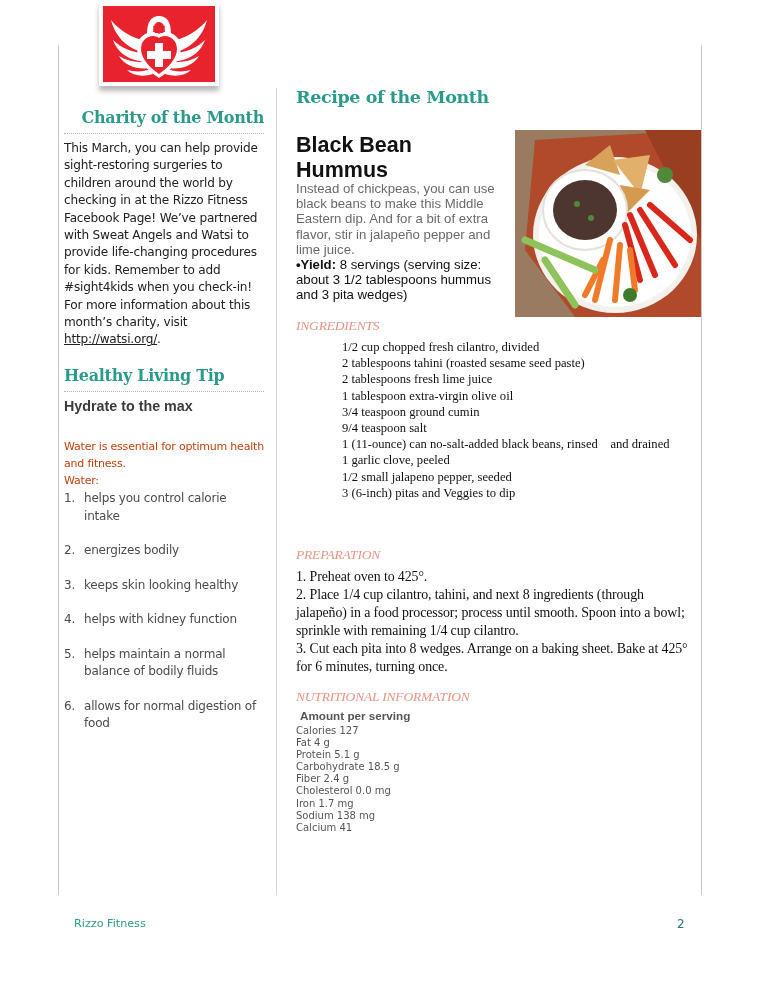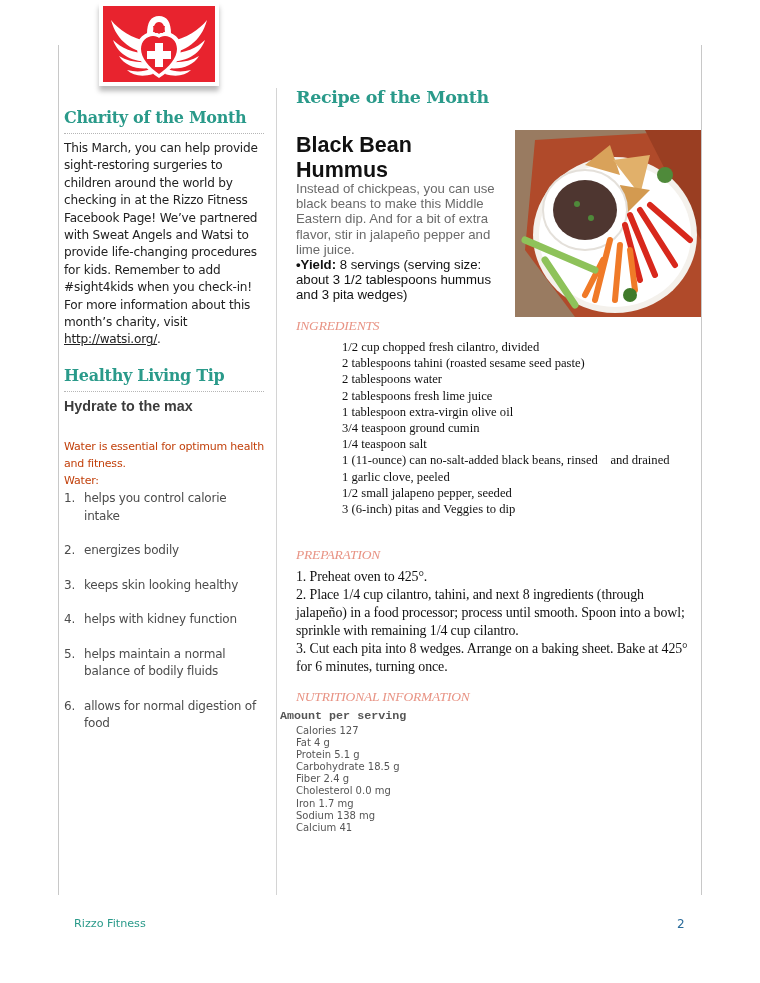--- a/index.html
+++ b/index.html
@@ -16,21 +16,21 @@
       position: absolute; left: 99px; top: 2px; width: 120px; height: 84px;
       background: #ffffff; padding: 4px;
       box-shadow: 0 5px 5px rgba(0,0,0,0.28);
     }
     #logo .logo-inner { width: 100%; height: 100%; background: #e8232e; position: relative; overflow: hidden; }
 
     
     #left-col { position: absolute; left: 64px; top: 108px; width: 200px; }
     .side-heading {
       font-family: "DejaVu Serif", serif; font-weight: bold; color: #2a9a8a;
-      font-size: 16px; letter-spacing: -0.3px; text-align: left;
+      font-size: 16px; letter-spacing: -0.3px; text-align: right;
     }
     .side-heading.left { text-align: left; }
     .dotted { border-bottom: 1.5px dotted #b6b6b6; margin: 6px 0 6px 0; }
     #charity-text { font-size: 12.1px; line-height: 17.4px; color: #222; letter-spacing: -0.2px; }
     #charity-text a { color: #222; text-decoration: underline; }
     #tip-heading { margin-top: 17px; }
     #tip-sub { font-family: "Liberation Sans", sans-serif; font-weight: bold; font-size: 14.3px; color: #3c3c3c; margin-top: 4px; }
     #tip-intro { font-size: 11px; line-height: 17.2px; color: #c2410c; margin-top: 24px; letter-spacing: -0.2px; }
     #tip-list { list-style: none; margin-top: 1px; }
     #tip-list li { display: flex; font-size: 12px; line-height: 17.2px; color: #4c4c4c; margin-bottom: 17.4px; letter-spacing: -0.2px; }
@@ -66,22 +66,22 @@
     #nut-label { top: 689px; }
 
     #ingredients { position: absolute; left: 296px; top: 339px; width: 400px;
       font-family: "Liberation Serif", serif; font-size: 12.6px; line-height: 16.2px; color: #111; }
     #ingredients .ing { padding-left: 46px; }
     #ingredients .ing.wrap { padding-left: 0; text-indent: 46px; }
 
     #preparation { position: absolute; left: 296px; top: 568px; width: 400px;
       font-family: "Liberation Serif", serif; font-size: 13.9px; line-height: 18px; color: #111; letter-spacing: -0.1px; }
 
-    #nut-sub { position: absolute; left: 280px; top: 709px;
-      font-family: Liberation Mono, monospace; font-weight: bold; font-size: 11.7px; color: #555; }
+    #nut-sub { position: absolute; left: 300px; top: 709px;
+      font-family: Liberation Sans, sans-serif; font-weight: bold; font-size: 11.7px; color: #555; }
     #nutrients { position: absolute; left: 296px; top: 725px;
       font-family: "DejaVu Sans", sans-serif; font-size: 10px; line-height: 12.1px; color: #555; }
 
     #footer-left { position: absolute; left: 74px; top: 917px; font-family: "DejaVu Sans", sans-serif; font-size: 11.2px; color: #2a9a8a; text-align: center; }
     #footer-right { position: absolute; left: 677px; top: 917px; font-family: "DejaVu Sans", sans-serif; font-size: 12px; color: #2a6b9a; }
   </style>
 </head>
 <body>
 
 <div class="vline" id="line-left"></div>
@@ -210,25 +210,24 @@
     </g>
     <circle cx="150" cy="45" r="8" fill="#4f8a3a"></circle>
     <circle cx="115" cy="165" r="7" fill="#3f7a2a"></circle>
   </svg>
 </div>
 
 <div class="sec-label" id="ing-label">INGREDIENTS</div>
 <div id="ingredients">
   <div class="ing">1/2 cup chopped fresh cilantro, divided</div>
   <div class="ing">2 tablespoons tahini (roasted sesame seed paste)</div>
-  <div class="ing">2 tablespoons water</div>
   <div class="ing">2 tablespoons fresh lime juice</div>
   <div class="ing">1 tablespoon extra-virgin olive oil</div>
   <div class="ing">3/4 teaspoon ground cumin</div>
-  <div class="ing">1/4 teaspoon salt</div>
+  <div class="ing">9/4 teaspoon salt</div>
   <div class="ing wrap" style="white-space: pre-wrap;">1 (11-ounce) can no-salt-added black beans, rinsed    and drained</div>
   <div class="ing">1 garlic clove, peeled</div>
   <div class="ing">1/2 small jalapeno pepper, seeded</div>
   <div class="ing">3 (6-inch) pitas and Veggies to dip</div>
 </div>
 
 <div class="sec-label" id="prep-label">PREPARATION</div>
 <div id="preparation">
   <div>1. Preheat oven to 425°.</div>
   <div>2. Place 1/4 cup cilantro, tahini, and next 8 ingredients (through jalapeño) in a food processor; process until smooth. Spoon into a bowl; sprinkle with remaining 1/4 cup cilantro.</div>

